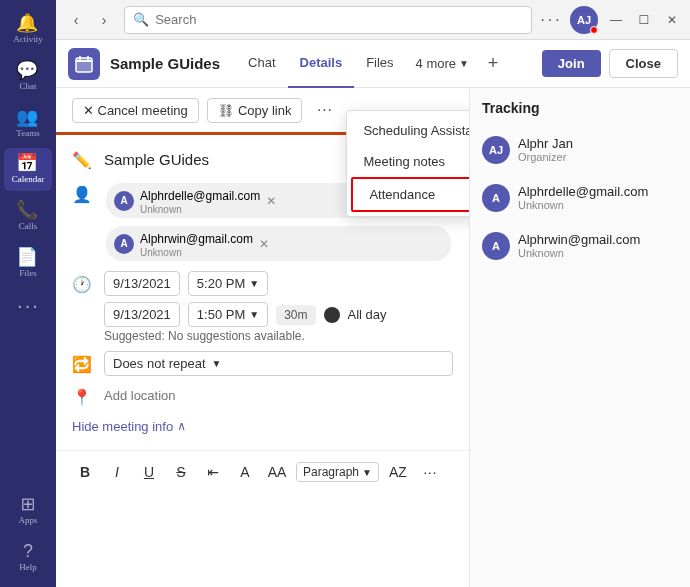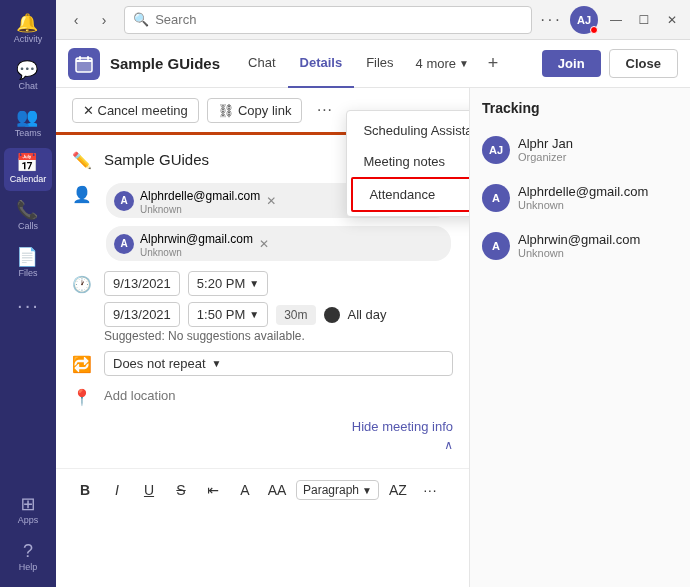--- a/index.html
+++ b/index.html
@@ -5,21 +5,21 @@
     * { box-sizing: border-box; margin: 0; padding: 0; }
     body { font-family: 'Segoe UI', Arial, sans-serif; width: 690px; height: 587px; overflow: hidden; background: #fff; }
 
     .app-container { display: flex; width: 690px; height: 587px; }
 
     
     .sidebar { width: 56px; background: #2d2d6b; display: flex; flex-direction: column; align-items: center; padding: 8px 0; gap: 4px; }
     .sidebar-item { display: flex; flex-direction: column; align-items: center; width: 48px; padding: 6px 4px; border-radius: 6px; cursor: pointer; color: #a8a8d0; gap: 2px; }
     .sidebar-item.active { background: #3d3d8f; color: #fff; }
     .sidebar-icon { font-size: 18px; line-height: 1; }
-    .sidebar-label { font-size: 9px; text-align: center; line-height: 1.2; }
+    .sidebar-label { font-size: 9px; text-align: center; line-height: 1.2; font-family: Liberation Serif, serif; }
     .sidebar-spacer { flex: 1; }
     .sidebar-bottom { display: flex; flex-direction: column; align-items: center; gap: 4px; }
 
     
     .main { flex: 1; display: flex; flex-direction: column; }
 
     
     .title-bar { height: 40px; background: #f3f3f3; display: flex; align-items: center; padding: 0 8px; gap: 8px; border-bottom: 1px solid #ddd; }
     .nav-buttons { display: flex; gap: 4px; }
     .nav-btn { width: 24px; height: 24px; border: none; background: none; cursor: pointer; border-radius: 4px; display: flex; align-items: center; justify-content: center; color: #555; font-size: 14px; }
@@ -81,21 +81,21 @@
 
     .suggestion-text { font-size: 12px; color: #666; margin-top: 2px; }
 
     
     .repeat-select { border: 1px solid #ccc; border-radius: 4px; padding: 4px 8px; font-size: 13px; color: #333; cursor: pointer; display: flex; align-items: center; gap: 6px; background: #fff; }
 
     
     .location-input { width: 100%; border: none; outline: none; font-size: 13px; color: #888; padding: 4px 0; }
 
     
-    .hide-info { color: #5558af; font-size: 13px; cursor: pointer; display: flex; align-items: flex-end; gap: 4px; padding: 4px 0; flex-direction: column; }
+    .hide-info { color: #5558af; font-size: 13px; cursor: pointer; display: flex; align-items: flex-start; gap: 4px; padding: 4px 0; }
 
     
     .format-toolbar { display: flex; align-items: center; gap: 6px; padding: 8px 16px; border-top: 1px solid #eee; flex-wrap: wrap; }
     .toolbar-btn { width: 26px; height: 26px; display: flex; align-items: center; justify-content: center; cursor: pointer; border-radius: 4px; font-size: 14px; color: #333; }
     .toolbar-btn.bold { font-weight: bold; }
     .toolbar-btn.italic { font-style: italic; }
     .toolbar-btn.underline { text-decoration: underline; }
     .paragraph-select { border: 1px solid #ccc; border-radius: 4px; padding: 2px 6px; font-size: 12px; color: #333; cursor: pointer; display: flex; align-items: center; gap: 3px; }
 
     

